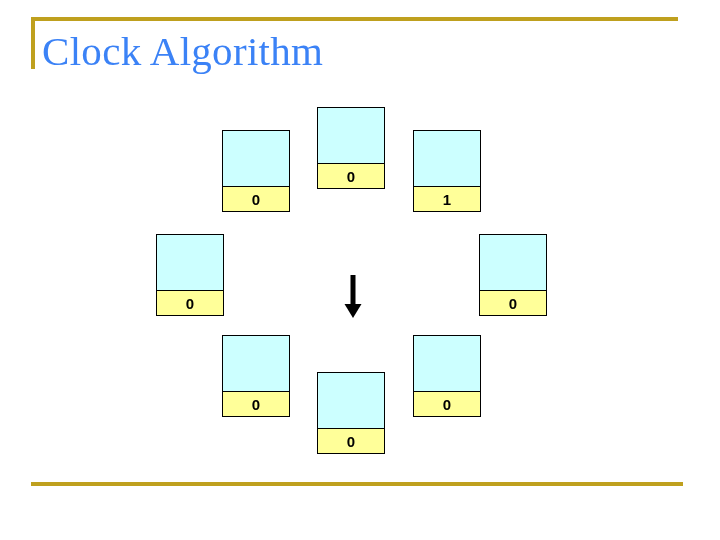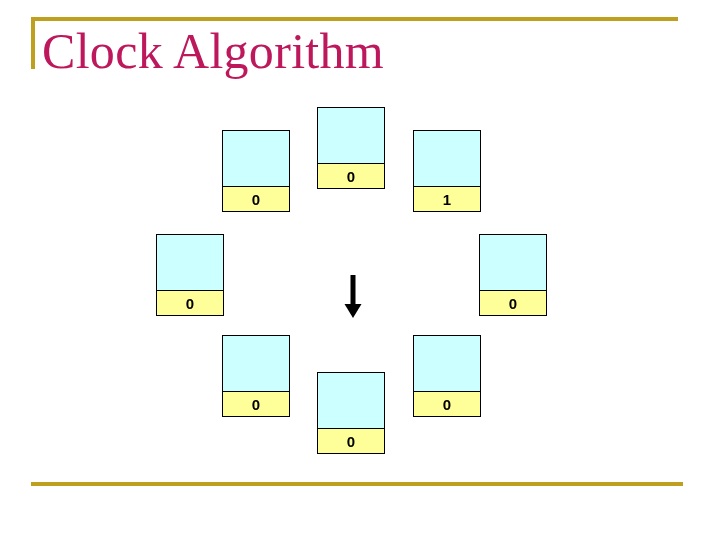--- a/index.html
+++ b/index.html
@@ -41,23 +41,23 @@
     height: 4px;
     background: #bfa01e;
   }
 
   
   .slide-title {
     position: absolute;
     left: 42px;
     top: 28px;
     font-family: "Liberation Serif", "DejaVu Serif", serif;
-    font-size: 50px;
+    font-size: 41px;
     line-height: 46px;
-    color: #be185d;
+    color: #3b82f6;
     white-space: nowrap;
     letter-spacing: 0.3px;
   }
 
   
   .clock-box {
     position: absolute;
     width: 68px;
     height: 82px;
     box-sizing: border-box;

